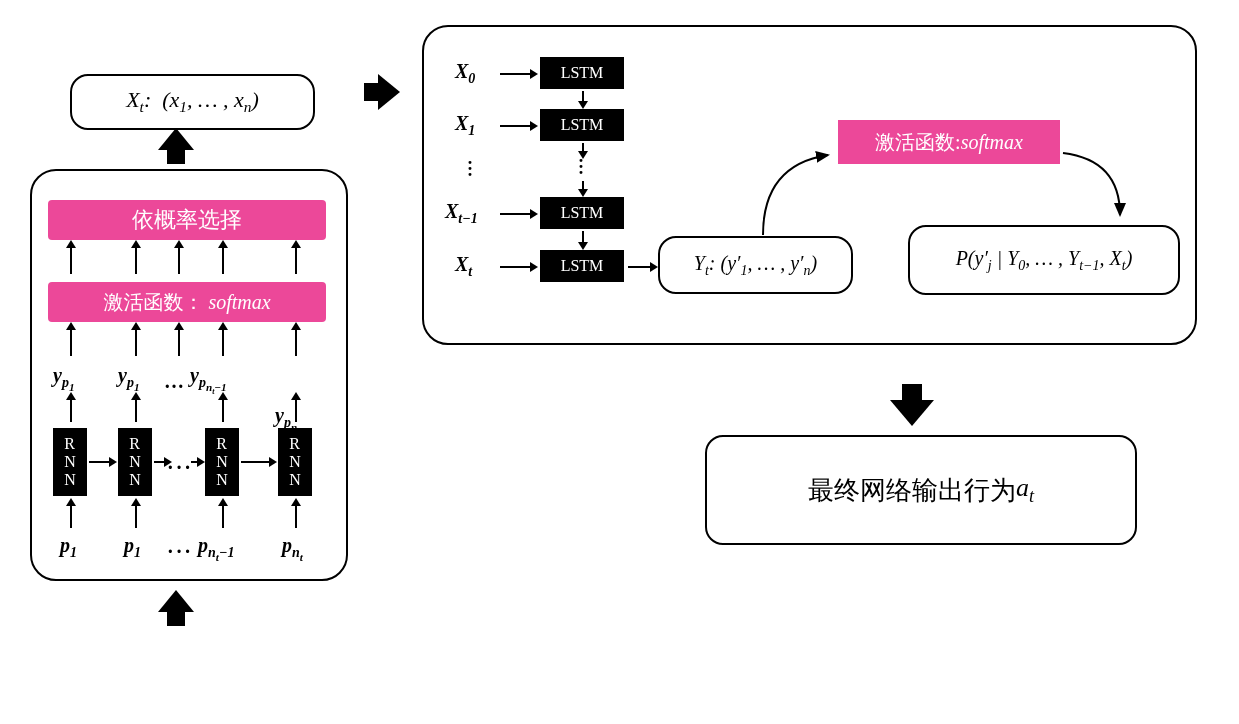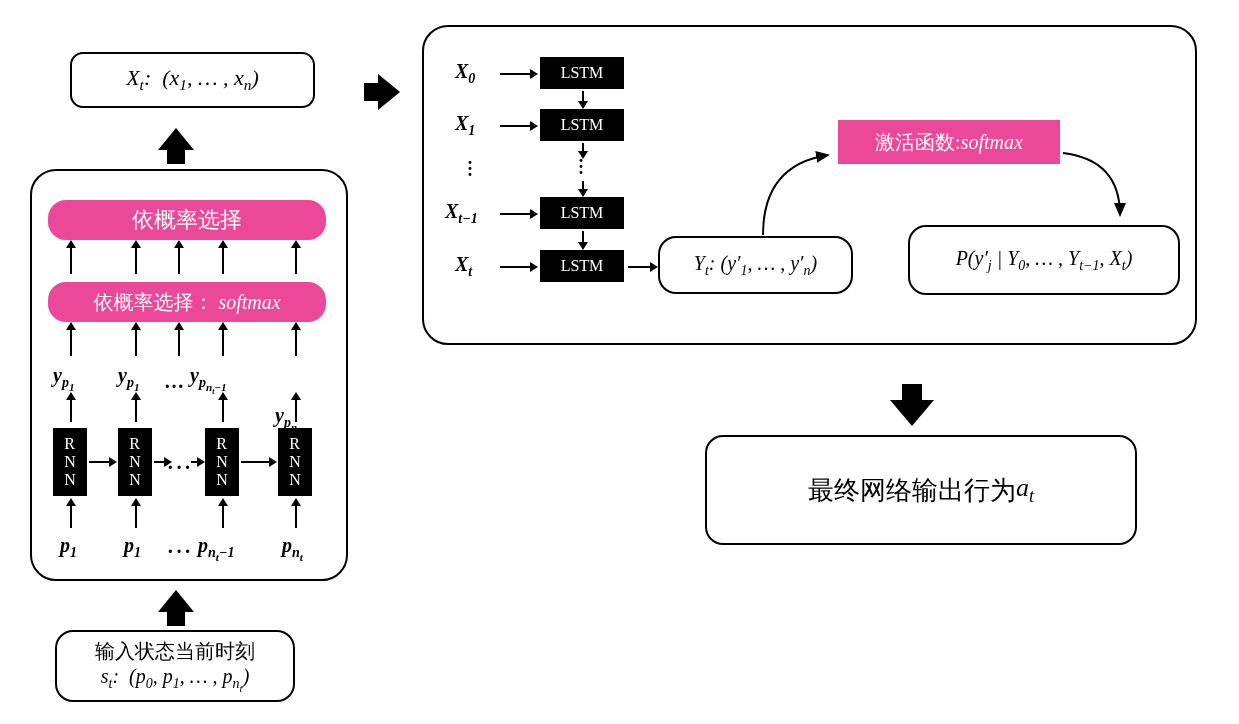--- a/index.html
+++ b/index.html
@@ -25,21 +25,21 @@
 }
 .black-box {
   background: #ec4899;
   color: #fff;
   position: absolute;
   display: flex;
   align-items: center;
   justify-content: center;
   text-align: center;
 }
-.black-box-round { border-radius: 18px; }
+.black-box-round { border-radius: 4px; }
 .label {
   position: absolute;
   font-size: 20px;
   font-family: "Times New Roman", serif;
   font-style: italic;
   font-weight: bold;
 }
 .math { font-style: italic; font-family: "Times New Roman", serif; }
 .sub { font-size: 0.7em; vertical-align: sub; }
 .cn { font-style: normal; font-family: "SimSun", "STSong", serif; }
@@ -148,26 +148,20 @@
   font-size: 16px;
   font-style: normal;
   text-align: right;
 }
 </style>
 </head>
 <body>
 
 <div class="container">
 
-  <div class="rounded-box" style="left:55px; top:630px; width:240px; height:72px; flex-direction:column; font-size:20px;">
-    <div class="cn">输入状态当前时刻</div>
-    <div class="math">
-      <span>s</span><span class="sub">t</span>: &nbsp;(p<span class="sub">0</span>, p<span class="sub">1</span>, … , p<span class="sub">n<span class="sub" style="font-size:0.8em;">t</span></span>)
-    </div>
-  </div>
 
   <div class="thick-arrow-up" style="left:158px; top:590px;"></div>
 
   <div class="rounded-box" style="left:30px; top:169px; width:318px; height:412px; border-radius:26px;"></div>
 
   <div class="label" style="left:60px; top:534px;">p<span class="sub">1</span></div>
   <div class="label" style="left:124px; top:534px;">p<span class="sub">1</span></div>
   <div class="dots" style="left:167px; top:540px;">···</div>
   <div class="label" style="left:198px; top:534px;">p<span class="sub">n<span class="sub" style="font-size:0.8em;">t</span>−1</span></div>
   <div class="label" style="left:282px; top:534px;">p<span class="sub">n<span class="sub" style="font-size:0.8em;">t</span></span></div>
@@ -199,36 +193,36 @@
   <div class="label" style="left:190px; top:364px;">y<span class="sub">p<span class="sub" style="font-size:0.8em;">n<span class="sub">t</span>−1</span></span></div>
   <div class="label" style="left:275px; top:384px;margin-top:20px;">y<span class="sub">p<span class="sub" style="font-size:0.8em;">n<span class="sub">t</span></span></span></div>
 
   <div class="thin-arrow up" style="left:70px; top:330px; height:26px;"></div>
   <div class="thin-arrow up" style="left:135px; top:330px; height:26px;"></div>
   <div class="thin-arrow up" style="left:178px; top:330px; height:26px;"></div>
   <div class="thin-arrow up" style="left:222px; top:330px; height:26px;"></div>
   <div class="thin-arrow up" style="left:295px; top:330px; height:26px;"></div>
 
   <div class="black-box black-box-round" style="left:48px; top:282px; width:278px; height:40px; font-size:20px;">
-    <span class="cn">依概率选择：</span>&nbsp;<span style="font-style:italic;">softmax</span>
+    <span class="cn">激活函数：</span>&nbsp;<span style="font-style:italic;">softmax</span>
   </div>
 
   <div class="thin-arrow up" style="left:70px; top:248px; height:26px;"></div>
   <div class="thin-arrow up" style="left:135px; top:248px; height:26px;"></div>
   <div class="thin-arrow up" style="left:178px; top:248px; height:26px;"></div>
   <div class="thin-arrow up" style="left:222px; top:248px; height:26px;"></div>
   <div class="thin-arrow up" style="left:295px; top:248px; height:26px;"></div>
 
   <div class="black-box black-box-round" style="left:48px; top:200px; width:278px; height:40px; font-size:22px;">
     <span class="cn">依概率选择</span>
   </div>
 
   <div class="thick-arrow-up" style="left:158px; top:128px;"></div>
 
-  <div class="rounded-box" style="left:70px; top:52px; width:245px; height:56px; font-size:22px;border-radius:13px;">
+  <div class="rounded-box" style="left:70px; top:74px; width:245px; height:56px; font-size:22px;">
     <span class="math">X<span class="sub">t</span>:&nbsp;&nbsp;(x<span class="sub">1</span>, … , x<span class="sub">n</span>)</span>
   </div>
 
   <div class="thick-arrow-right" style="left:378px; top:74px;"></div>
 
   <div class="rounded-box" style="left:422px; top:25px; width:775px; height:320px; border-radius:26px;"></div>
 
   <div class="label" style="left:455px; top:60px;">X<span class="sub">0</span></div>
   <div class="label" style="left:455px; top:112px;">X<span class="sub">1</span></div>
   <div class="vdots" style="left:467px; top:160px;">·<br>·<br>·</div>

